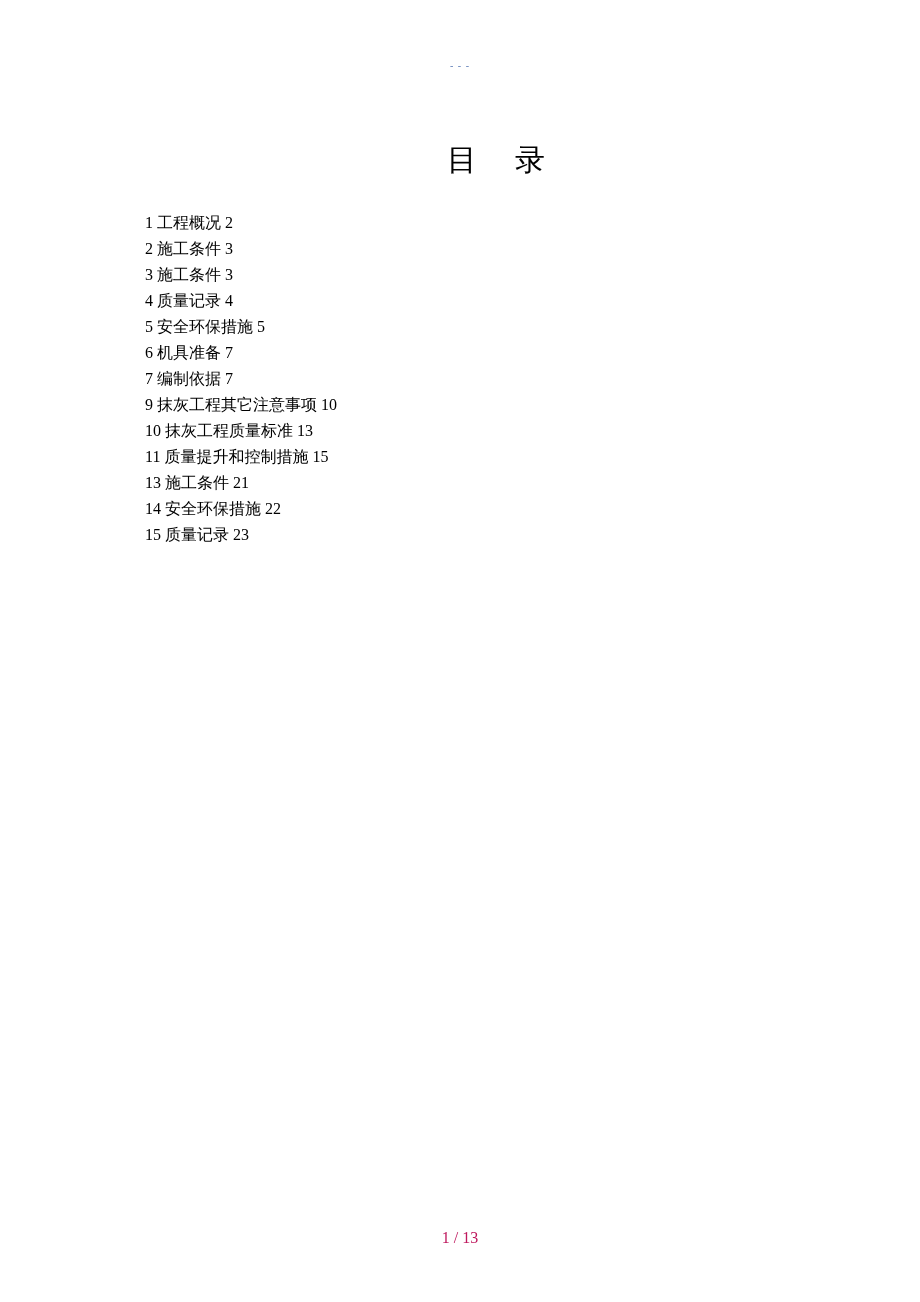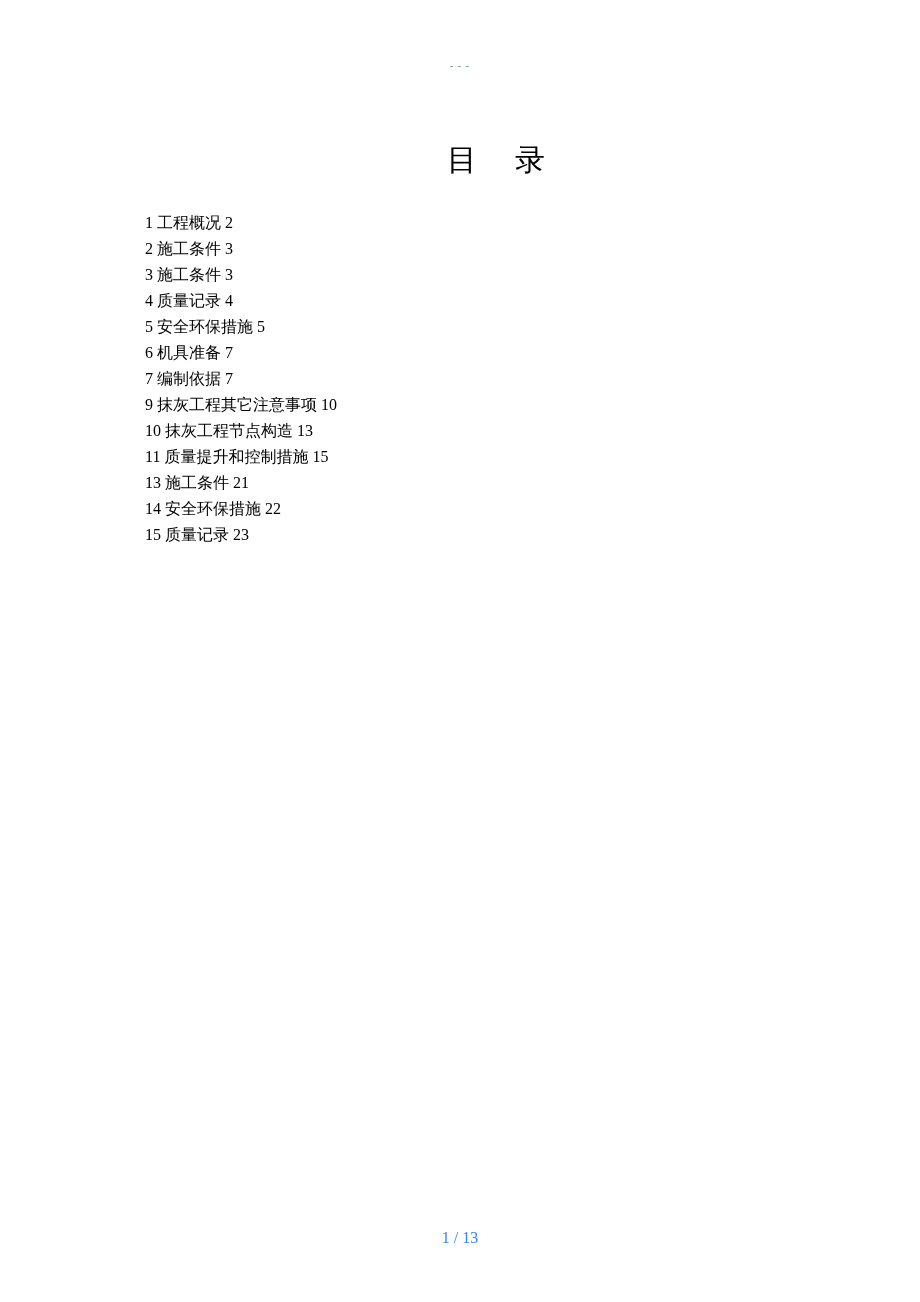--- a/index.html
+++ b/index.html
@@ -60,41 +60,41 @@
     .toc-item .page {
       display: inline;
       margin-left: 4px;
     }
     .footer {
       position: absolute;
       bottom: 55px;
       left: 50%;
       transform: translateX(-50%);
       font-size: 16px;
-      color: #3b82f6;
+      color: #be185d;
     }
   </style>
 </head>
 <body>
 
 <div class="header-mark">- - -</div>
 
 <div class="title">
   <span>目</span><span class="gap"></span><span>录</span>
 </div>
 
 <div class="toc-list">
   <div class="toc-item"><span class="num">1</span><span class="text">工程概况</span><span class="page">2</span></div>
   <div class="toc-item"><span class="num">2</span><span class="text">施工条件</span><span class="page">3</span></div>
   <div class="toc-item"><span class="num">3</span><span class="text">施工条件</span><span class="page">3</span></div>
   <div class="toc-item"><span class="num">4</span><span class="text">质量记录</span><span class="page">4</span></div>
   <div class="toc-item"><span class="num">5</span><span class="text">安全环保措施</span><span class="page">5</span></div>
   <div class="toc-item"><span class="num">6</span><span class="text">机具准备</span><span class="page">7</span></div>
   <div class="toc-item"><span class="num">7</span><span class="text">编制依据</span><span class="page">7</span></div>
   <div class="toc-item"><span class="num">9</span><span class="text">抹灰工程其它注意事项</span><span class="page">10</span></div>
-  <div class="toc-item"><span class="num">10</span><span class="text">抹灰工程节点构造</span><span class="page">13</span></div>
+  <div class="toc-item"><span class="num">10</span><span class="text">抹灰工程质量标准</span><span class="page">13</span></div>
   <div class="toc-item"><span class="num">11</span><span class="text">质量提升和控制措施</span><span class="page">15</span></div>
   <div class="toc-item"><span class="num">13</span><span class="text">施工条件</span><span class="page">21</span></div>
   <div class="toc-item"><span class="num">14</span><span class="text">安全环保措施</span><span class="page">22</span></div>
   <div class="toc-item"><span class="num">15</span><span class="text">质量记录</span><span class="page">23</span></div>
 </div>
 
 <div class="footer">1 / 13</div>
 
 </body></html>

